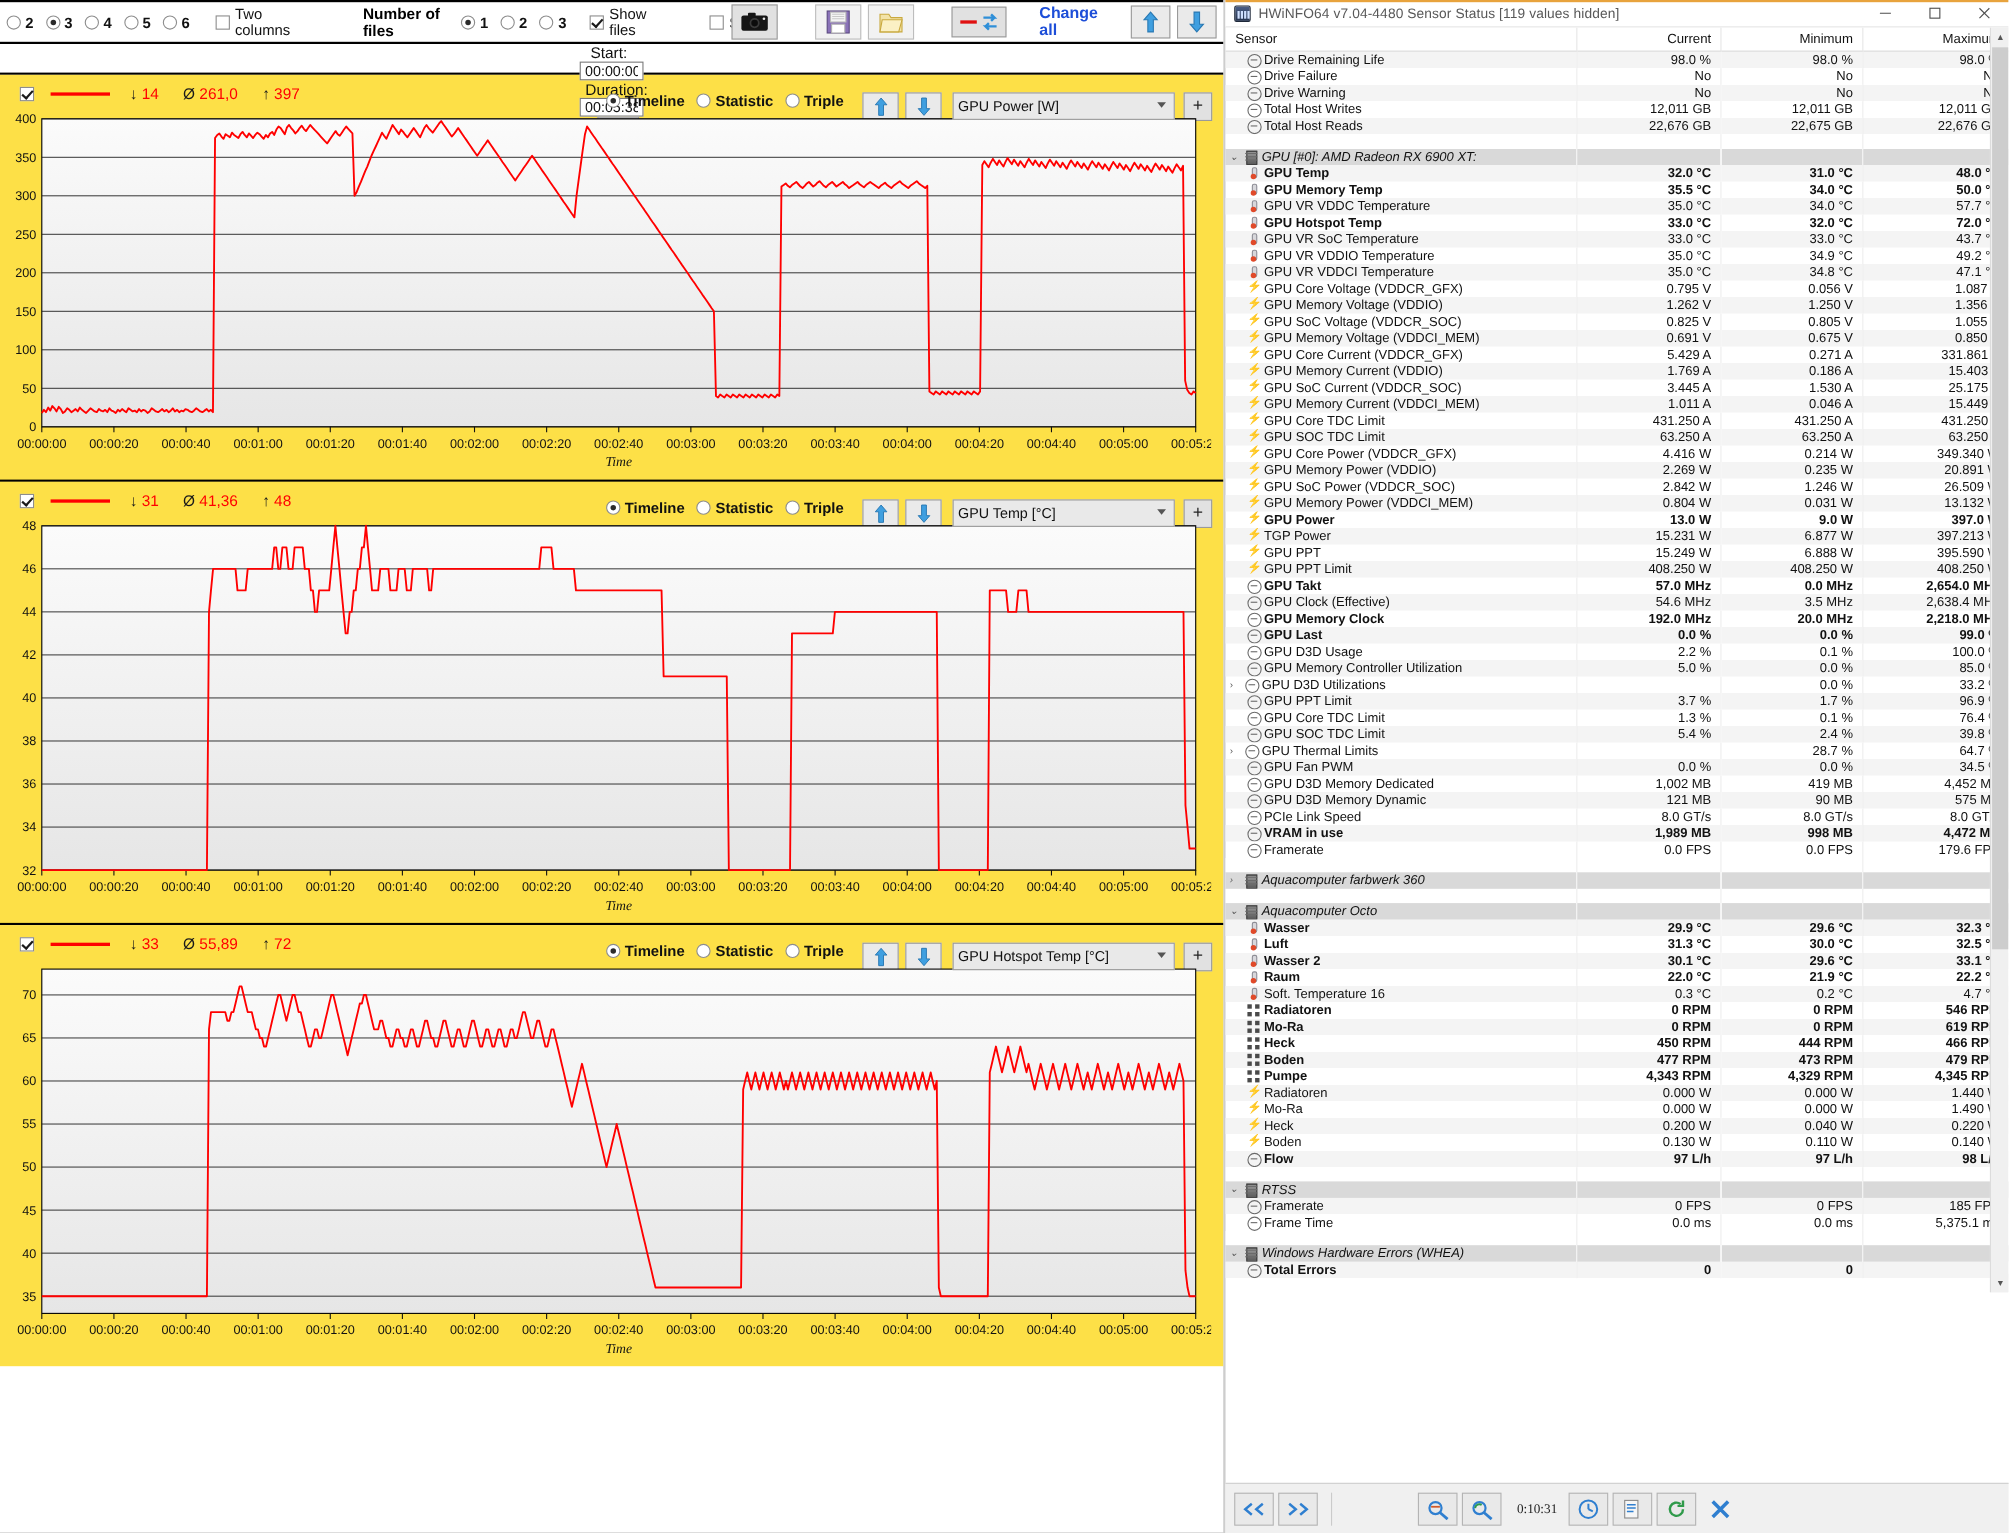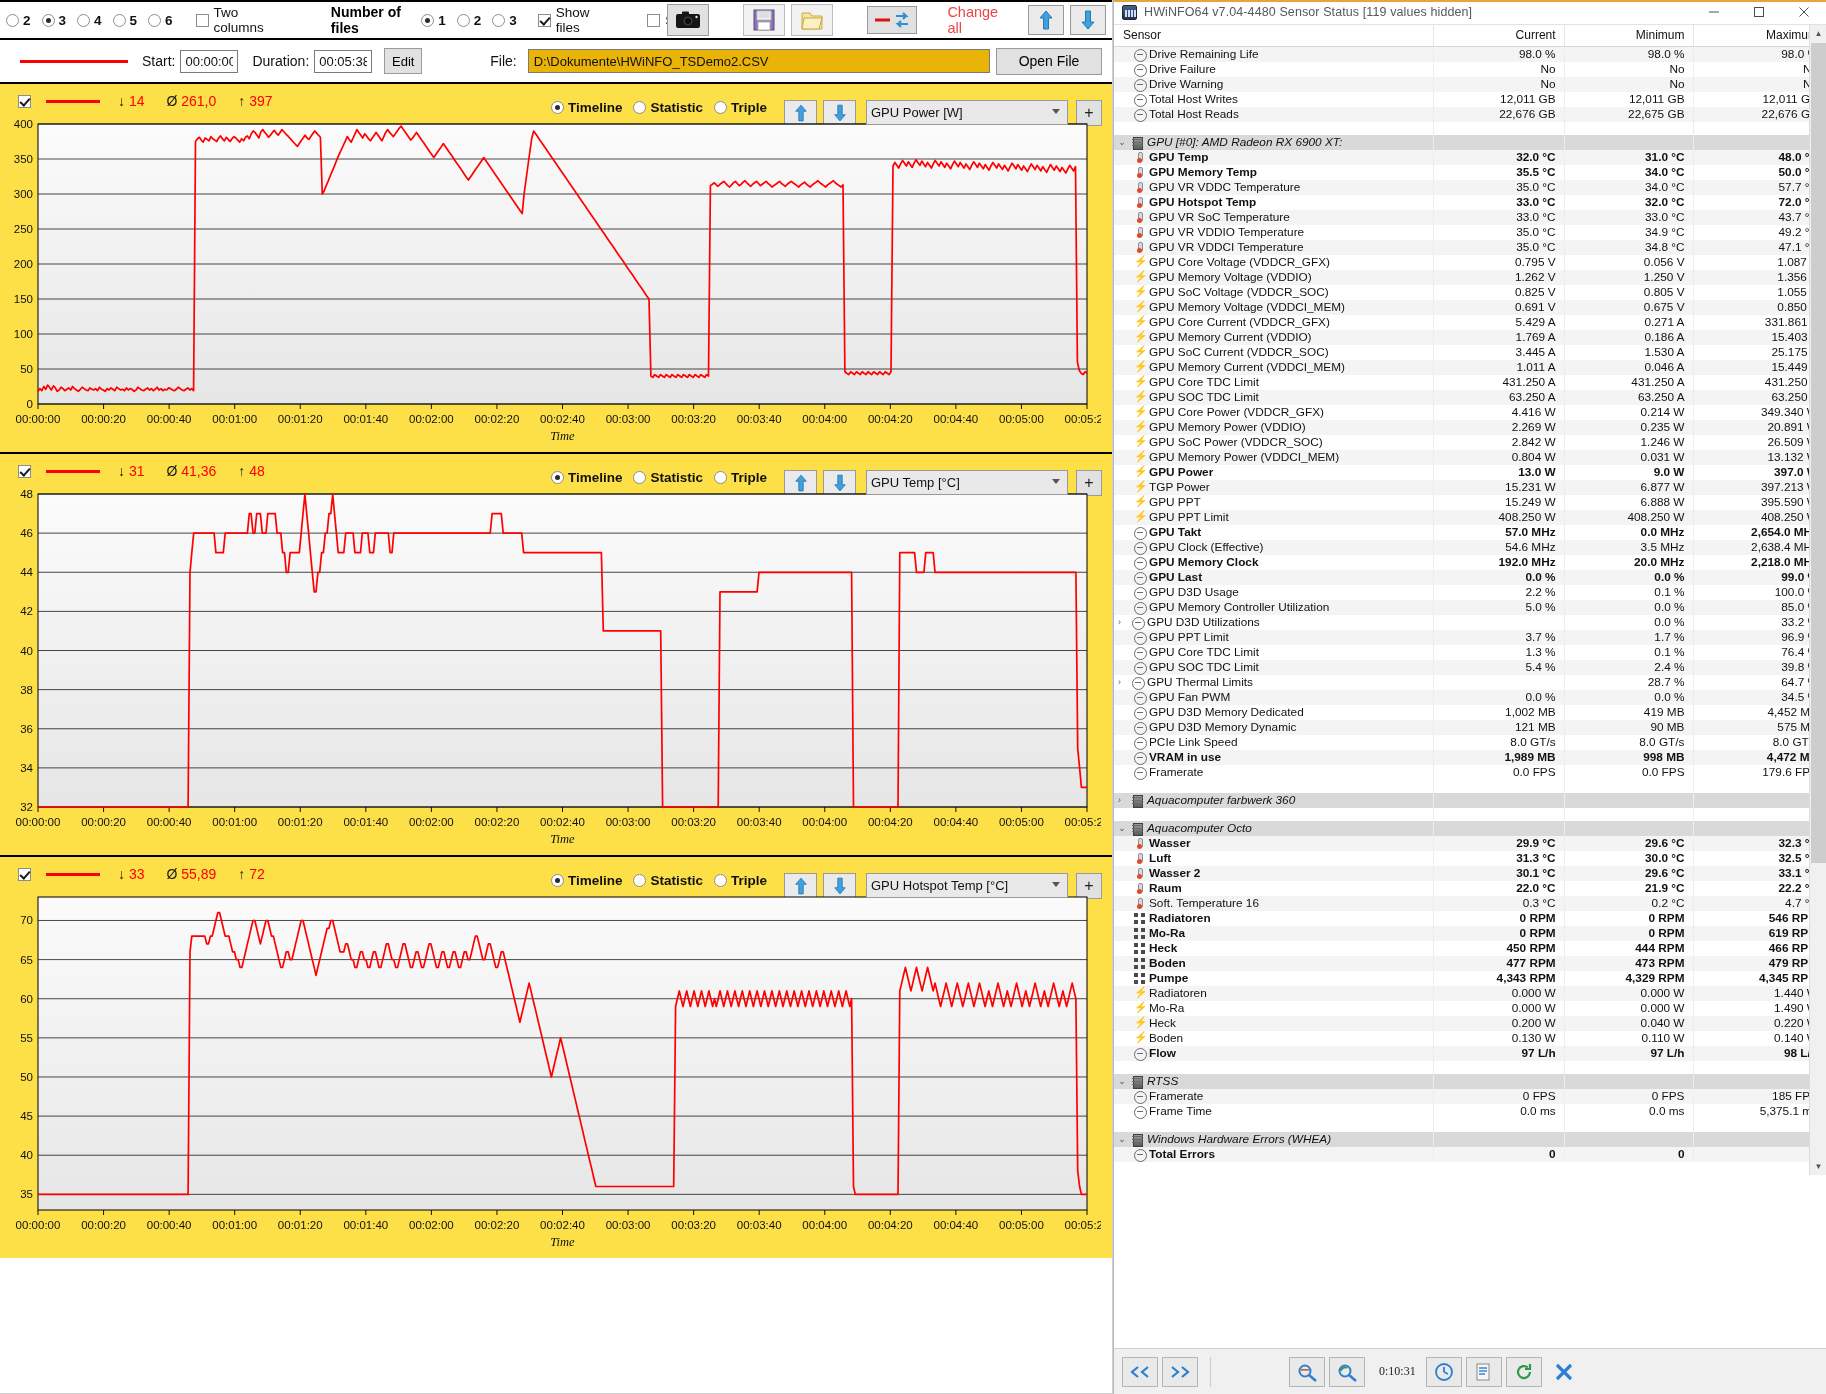--- a/index.html
+++ b/index.html
@@ -48,32 +48,32 @@
   .cbox {
     width:13px;height:13px;border:1px solid #8d8d8d;background:#fff;margin-right:5px;
     position:relative; flex:none;
   }
   .cbox.on:after{
     content:""; position:absolute; left:3px; top:0px; width:4px; height:8px;
     border:solid #1a1a1a; border-width:0 2px 2px 0; transform:rotate(42deg);
   }
   .clabel { font-size:13.5px; color:#111; }
   .numfiles { font-weight:bold; font-size:14px; color:#000; margin:0 10px 0 48px; }
-  .changeall { font-weight:normal; font-size:14.5px; color:#ef4444; margin-left:30px; }
+  .changeall { font-weight:bold; font-size:14.5px; color:#1d4ed8; margin-left:30px; }
 
   .tbtn {
     width:36px;height:30px;background:#e1e1e1;border:1px solid #9a9a9a;
     display:flex;align-items:center;justify-content:center; margin-left:6px; flex:none;
   }
   .tbtn.wide { width:50px; }
   .tbtn.sq   { width:42px; height:32px; }
 
   .filerow {
-    height:44px; display:flex; align-items:center; padding:0 10px;
-    border-bottom:2px solid #000; background:#fff;
+    height:28px; display:flex; align-items:center; padding:0 10px;
+    border-bottom:2px solid #000; background:#fff;flex-direction:column;
   }
   .redline { width:108px; height:3px; background:#ff0000; margin:0 14px 0 10px; }
   .flabel { font-size:14px; color:#111; margin-right:5px; }
   .tinput {
     border:1px solid #7a7a7a; height:23px; padding:0 4px; font-size:13px;
     font-family:"Liberation Sans",sans-serif; color:#111; background:#fff; line-height:21px;
   }
   .editbtn { width:38px;height:26px;background:#e1e1e1;border:1px solid #9a9a9a;
     font-size:13px; display:flex;align-items:center;justify-content:center; margin-left:12px; }
   .fileinput { flex:1; height:24px; border:1px solid #7a7a7a; padding:2px 5px; font-size:13px;

